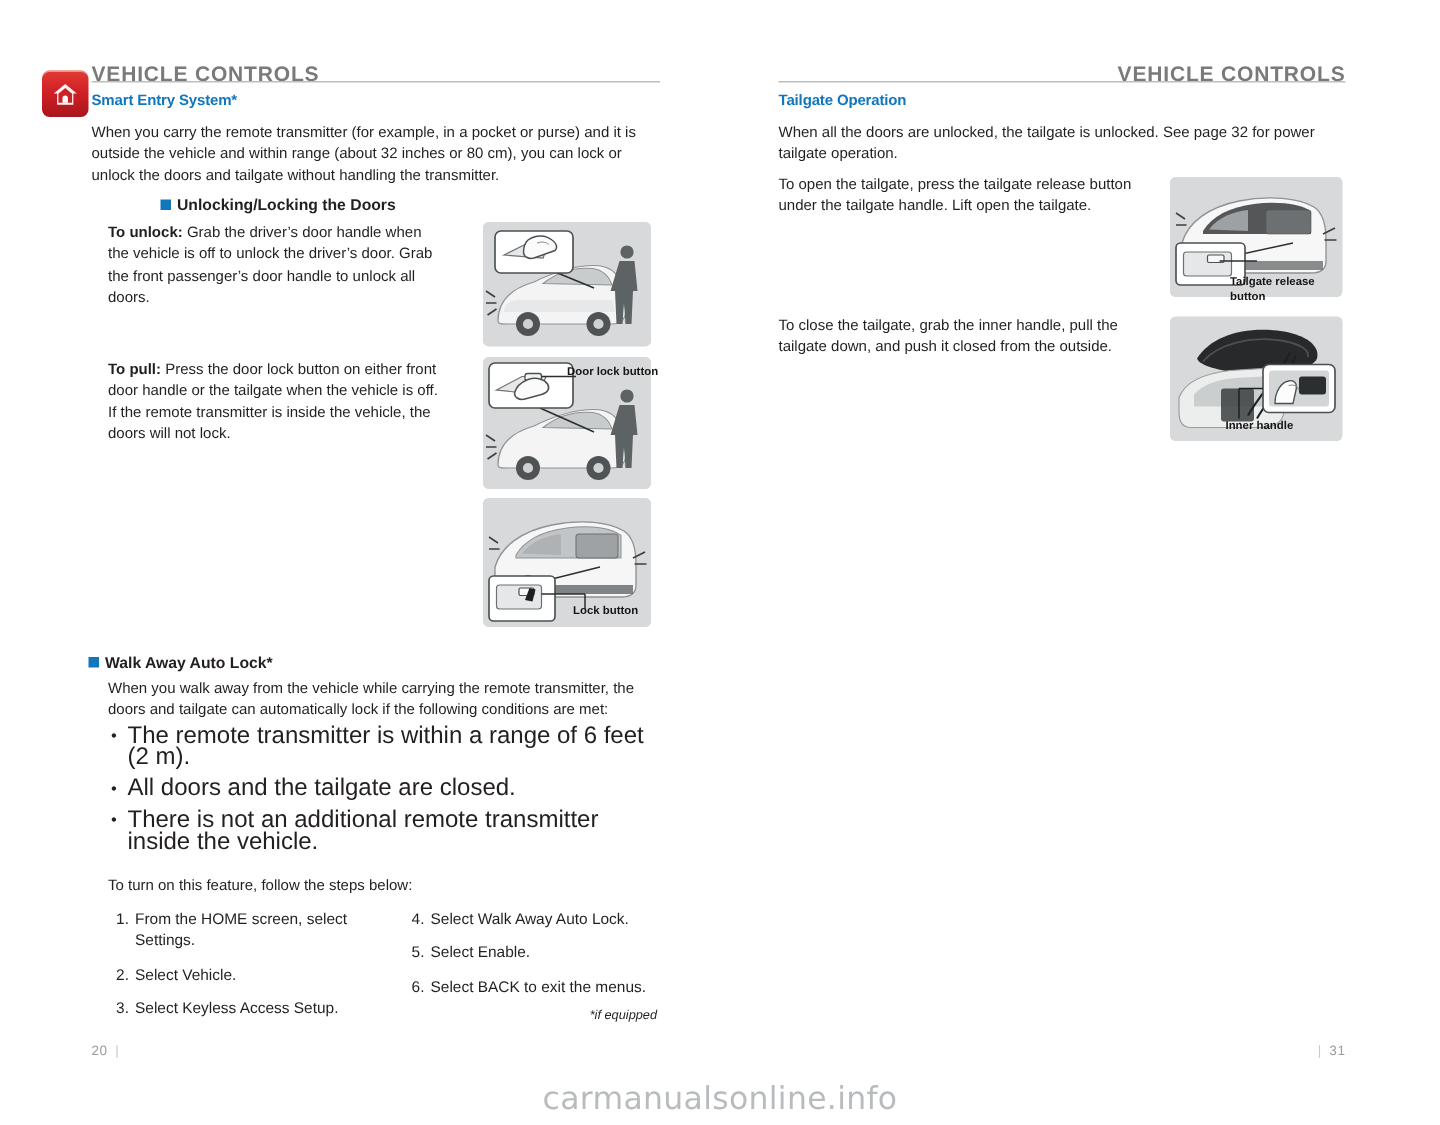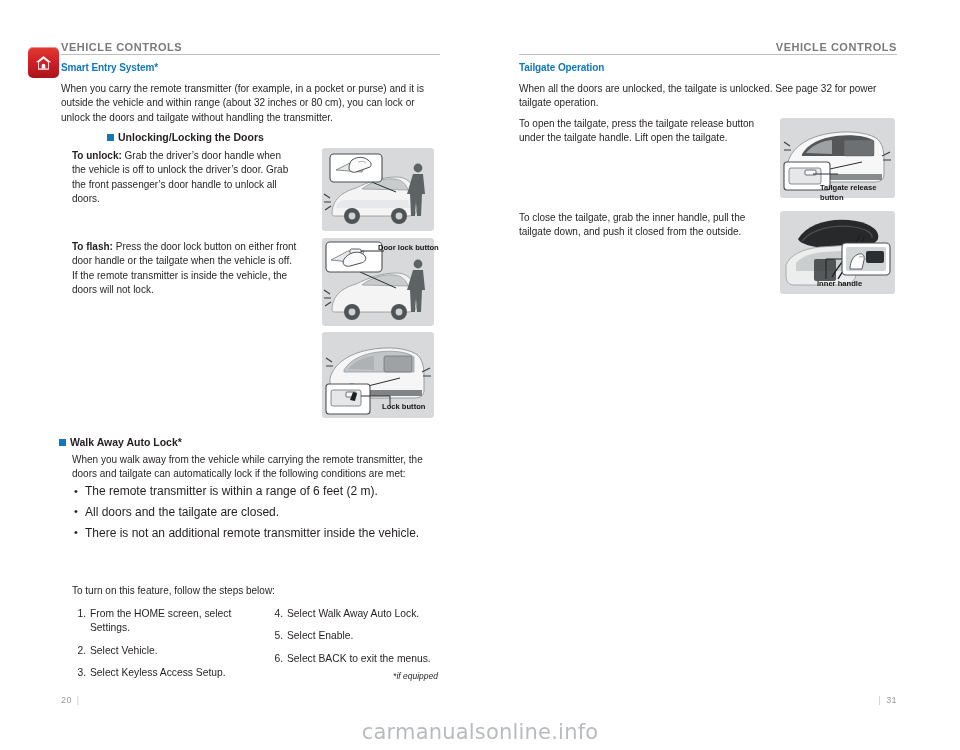--- a/index.html
+++ b/index.html
@@ -21,21 +21,21 @@
   .page {
     position: absolute;
     top: 0; bottom: 0;
   }
   .page-left  { left: 0;   width: 480px; }
   .page-right { left: 480px; width: 480px; }
 
   
   .runhead {
     position: absolute;
-    font-size: 11px;
+    font-size: 14px;
     font-weight: bold;
     letter-spacing: 0.55px;
     color: #7a7a7a;
     white-space: nowrap;
   }
   .runhead-rule {
     position: absolute;
     height: 1px;
     background: #bdbdbd;
   }
@@ -86,21 +86,21 @@
   .para {
     position: absolute;
     font-size: 10px;
     line-height: 14.4px;
     color: #231f20;
   }
   .para b { font-weight: bold; }
 
   .bullets {
     position: absolute;
-    font-size: 12px;
+    font-size: 16px;
     line-height: 14.4px;
   }
   .bullets .bl {
     position: relative;
     padding-left: 13px;
     margin-bottom: 6.5px;
   }
   .bullets .bl:before {
     content: "\2022";
     position: absolute; left: 2px; top: -0.5px;
@@ -193,21 +193,21 @@
 
     <div class="sub-head" style="left:59px; top:131px;padding-left:48px;">
       <span class="sq"></span><span>Unlocking/Locking the Doors</span>
     </div>
 
     <div class="para" style="left:72px; top:149px; width:225px;">
       <b>To unlock:</b><span> Grab the driver’s door handle when the vehicle is off to unlock the driver’s door. Grab the front passenger’s door handle to unlock all doors.</span>
     </div>
 
     <div class="para" style="left:72px; top:240px; width:228px;">
-      <b>To flash:</b><span> Press the door lock button on either front door handle or the tailgate when the vehicle is off. If the remote transmitter is inside the vehicle, the doors will not lock.</span>
+      <b>To pull:</b><span> Press the door lock button on either front door handle or the tailgate when the vehicle is off. If the remote transmitter is inside the vehicle, the doors will not lock.</span>
     </div>
 
     <div class="fig" style="left:322px; top:148px; width:112px; height:83px;">
       <svg viewBox="0 0 112 83" preserveAspectRatio="none">
         <rect x="0" y="0" width="112" height="83" fill="#d7d9da"></rect>
 
         <path d="M10 66 C10 52 20 44 34 40 C46 34 60 29 74 29 C84 29 90 34 92 42 L95 58 C96 64 92 68 86 68 L16 68 C12 68 10 68 10 66 Z" fill="#f4f4f4" stroke="#8e9295" stroke-width="0.8"></path>
         <path d="M40 41 C50 33 62 30 73 31 C80 32 84 36 86 42 Z" fill="#c9cccd" stroke="#8e9295" stroke-width="0.7"></path>
         <path d="M14 60 C14 55 18 52 24 52 L86 52 L88 60 Z" fill="#e3e5e6" opacity=".8"></path>
         <ellipse cx="30" cy="68" rx="8" ry="8" fill="#4f5355"></ellipse>

